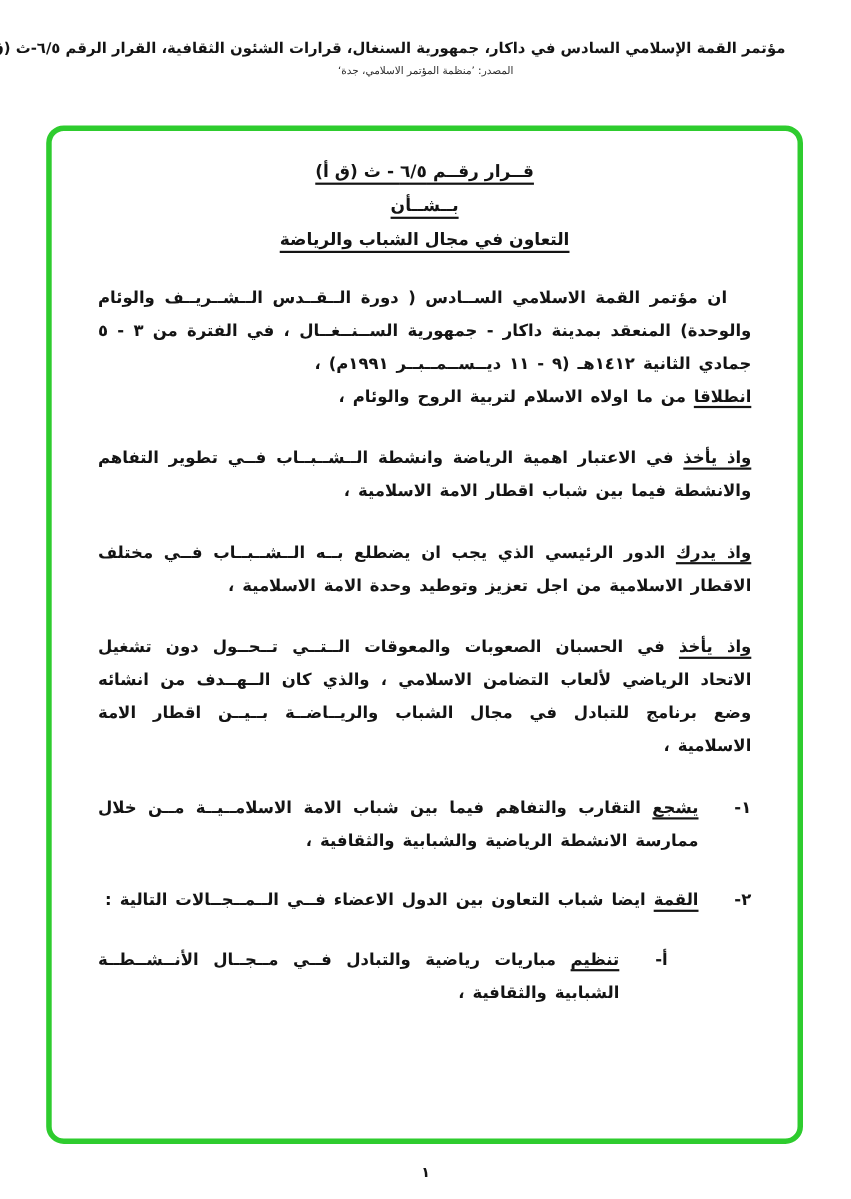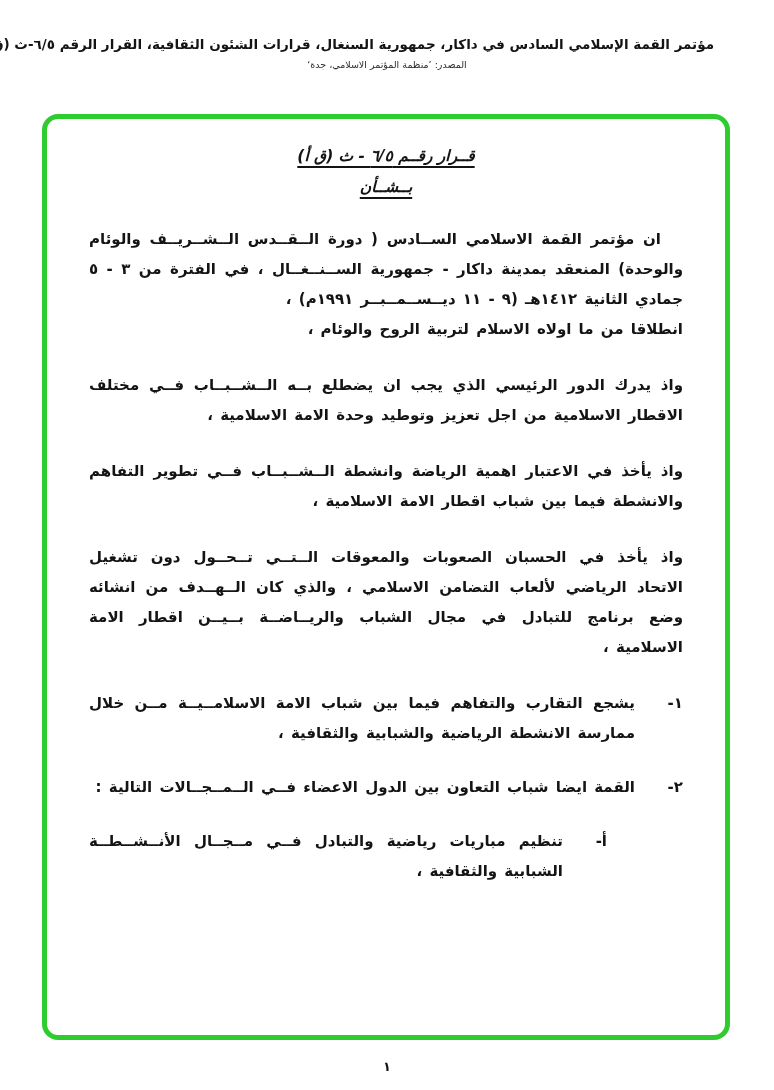--- a/index.html
+++ b/index.html
@@ -43,21 +43,20 @@
     padding: 20px 42px 0 42px;
     direction: rtl;
   }
   .title-block {
     text-align: center;
     margin: 6px 0 26px 0;
   }
   .title-line {
     display: block;
     margin-bottom: 9px;
-    font-style: italic;
   }
   .title-line span {
     display: inline-block;
     font-size: 15.5px;
     font-weight: bold;
     color: var(--ink);
     text-decoration: underline;
     text-decoration-thickness: 1.5px;
     text-underline-offset: 5px;
     line-height: 22px;
@@ -69,20 +68,21 @@
     line-height: 30px;
     text-align: justify;
     word-spacing: 2px;
     margin: 0;
   }
   .intro {
     text-indent: 22px;
   }
   .para { margin-bottom: 26px; }
   .lead-underline {
+    text-decoration: underline;
     text-decoration-thickness: 1.5px;
     text-underline-offset: 4px;
   }
   .num-item {
     display: flex;
     margin-bottom: 24px;
   }
   .num-col {
     flex: 0 0 48px;
   }
@@ -113,36 +113,39 @@
 
   <div class="green-box">
 
     <div class="title-block">
       <div class="title-line">
         <span>قــرار رقــم ٦/٥ - ث (ق أ)</span>
       </div>
       <div class="title-line">
         <span>بــشــأن</span>
       </div>
+      <div class="title-line">
+        <span>التعاون في مجال الشباب والرياضة</span>
+      </div>
     </div>
 
     <p class="body-text intro">
       <span>ان مؤتمر القمة الاسلامي الســادس ( دورة الــقــدس الــشــريــف والوئام والوحدة) المنعقد بمدينة داكار - جمهورية الســنــغــال ، في الفترة من ٣ - ٥ جمادي الثانية ١٤١٢هـ (٩ - ١١ ديــســمــبــر ١٩٩١م) ،</span>
     </p>
 
     <p class="body-text para">
       <span class="lead-underline">انطلاقا</span><span> من ما اولاه الاسلام لتربية الروح والوئام ،</span>
     </p>
 
     <p class="body-text para">
-      <span class="lead-underline">واذ يدرك</span><span> الدور الرئيسي الذي يجب ان يضطلع بــه الــشــبــاب فــي مختلف الاقطار الاسلامية من اجل تعزيز وتوطيد وحدة الامة الاسلامية ،</span>
+      <span class="lead-underline">واذ يأخذ</span><span> في الاعتبار اهمية الرياضة وانشطة الــشــبــاب فــي تطوير التفاهم والانشطة فيما بين شباب اقطار الامة الاسلامية ،</span>
     </p>
 
     <p class="body-text para">
-      <span class="lead-underline">واذ يأخذ</span><span> في الاعتبار اهمية الرياضة وانشطة الــشــبــاب فــي تطوير التفاهم والانشطة فيما بين شباب اقطار الامة الاسلامية ،</span>
+      <span class="lead-underline">واذ يدرك</span><span> الدور الرئيسي الذي يجب ان يضطلع بــه الــشــبــاب فــي مختلف الاقطار الاسلامية من اجل تعزيز وتوطيد وحدة الامة الاسلامية ،</span>
     </p>
 
     <p class="body-text para">
       <span class="lead-underline">واذ يأخذ</span><span> في الحسبان الصعوبات والمعوقات الــتــي تــحــول دون تشغيل الاتحاد الرياضي لألعاب التضامن الاسلامي ، والذي كان الــهــدف من انشائه وضع برنامج للتبادل في مجال الشباب والريــاضــة بــيــن اقطار الامة الاسلامية ،</span>
     </p>
 
     <div class="body-text num-item">
       <span class="num-col">١-</span>
       <span class="num-text"><span class="lead-underline">يشجع</span><span> التقارب والتفاهم فيما بين شباب الامة الاسلامــيــة مــن خلال ممارسة الانشطة الرياضية والشبابية والثقافية ،</span></span>
     </div>

